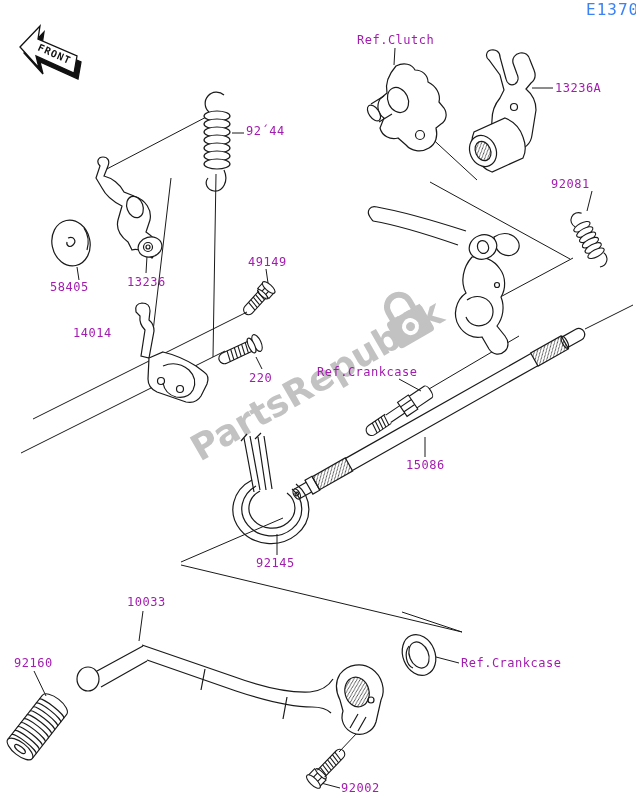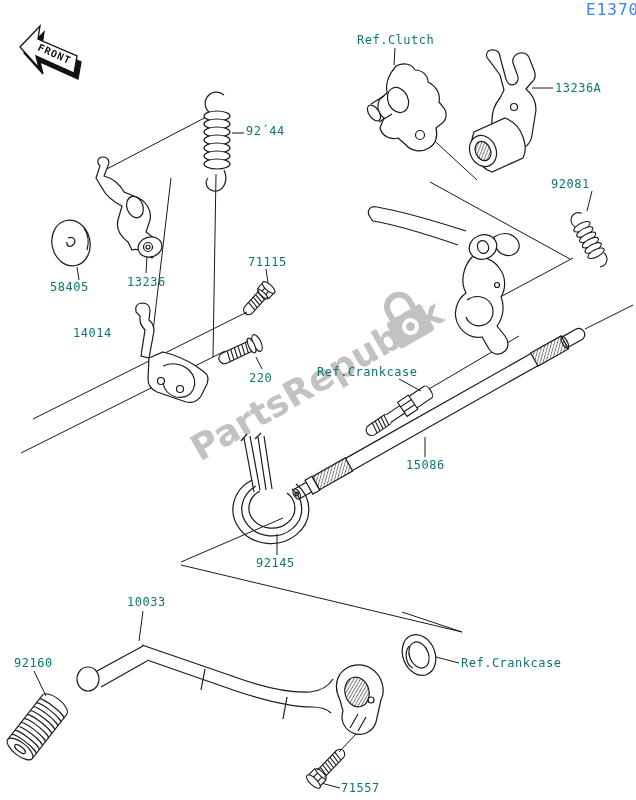--- a/index.html
+++ b/index.html
@@ -1,19 +1,19 @@
 <!DOCTYPE html>
 <html><head>
 <meta charset="utf-8">
 <style>
   html,body{margin:0;padding:0;background:#fff;}
   .stage{position:relative;width:636px;height:800px;background:#ffffff;overflow:hidden;
          font-family:"DejaVu Sans Mono","Liberation Mono",monospace;}
   .stage svg{position:absolute;left:0;top:0;}
-  .lbl{position:absolute;font-size:12px;letter-spacing:0.5px;color:#0f766e;white-space:nowrap;}
+  .lbl{position:absolute;font-size:12px;letter-spacing:0.5px;color:#a21caf;white-space:nowrap;}
   .code{position:absolute;font-size:16px;letter-spacing:1px;color:#3b82f6;}
 </style>
 </head>
 <body>
 
 <div class="stage">
 
 <svg width="636" height="800" viewBox="0 0 636 800">
   <defs>
     <pattern id="hatch" patternUnits="userSpaceOnUse" width="4" height="4">
@@ -247,24 +247,24 @@
   </g>
 </svg>
 
 <span class="code" style="left:586px;top:0px">E1370</span>
 <span class="lbl" style="left:357px;top:33px">Ref.Clutch</span>
 <span class="lbl" style="left:555px;top:81px">13236A</span>
 <span class="lbl" style="left:246px;top:124px">92´44</span>
 <span class="lbl" style="left:551px;top:177px">92081</span>
 <span class="lbl" style="left:50px;top:280px">58405</span>
 <span class="lbl" style="left:127px;top:275px">13236</span>
-<span class="lbl" style="left:248px;top:255px">71115</span>
+<span class="lbl" style="left:248px;top:255px">49149</span>
 <span class="lbl" style="left:73px;top:326px">14014</span>
 <span class="lbl" style="left:249px;top:371px">220</span>
 <span class="lbl" style="left:317px;top:365px">Ref.Crankcase</span>
 <span class="lbl" style="left:406px;top:458px">15086</span>
 <span class="lbl" style="left:256px;top:556px">92145</span>
 <span class="lbl" style="left:127px;top:595px">10033</span>
 <span class="lbl" style="left:14px;top:656px">92160</span>
 <span class="lbl" style="left:461px;top:656px">Ref.Crankcase</span>
-<span class="lbl" style="left:341px;top:781px">71557</span>
+<span class="lbl" style="left:341px;top:781px">92002</span>
 
 </div>
 
 </body></html>

